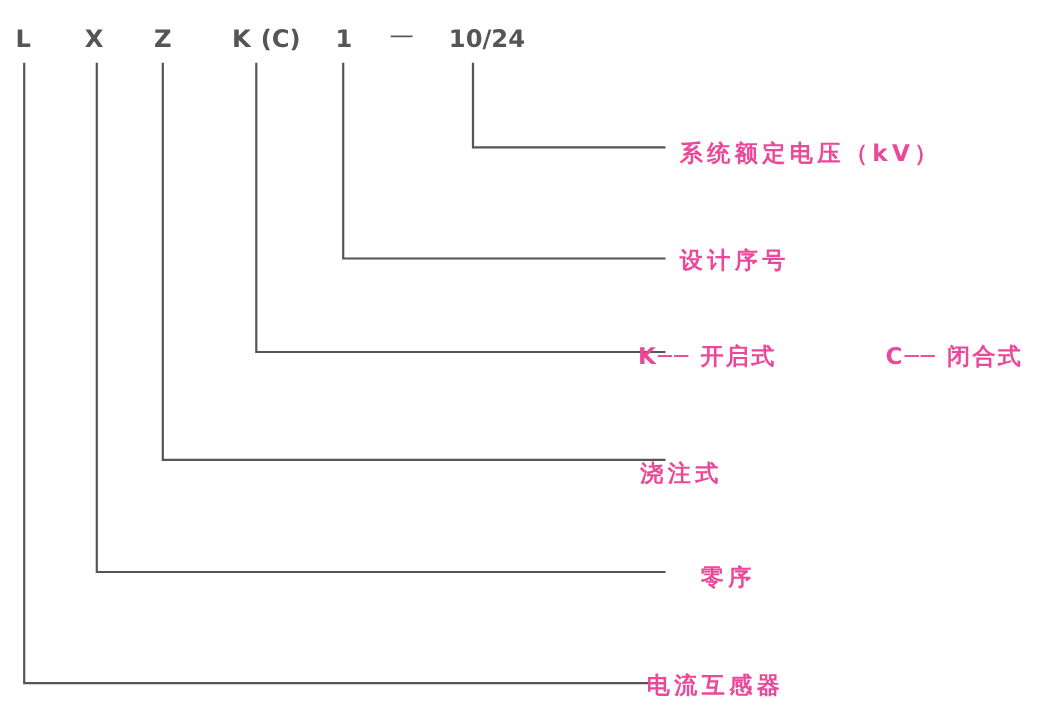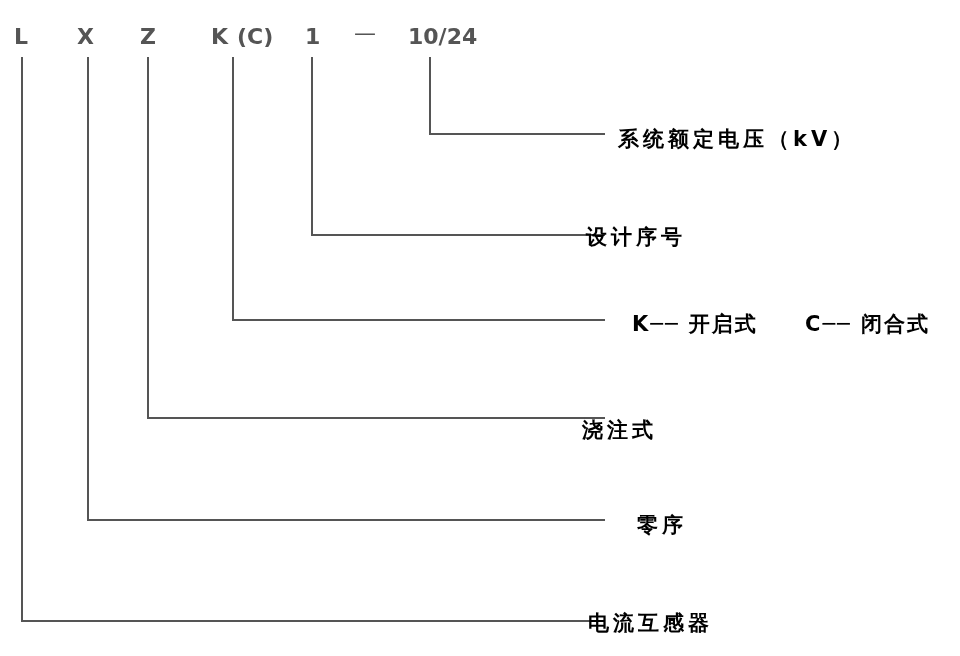--- a/index.html
+++ b/index.html
@@ -1,20 +1,20 @@
 <!DOCTYPE html>
 <html><head>
 <meta charset="utf-8">
 <style>
   html, body { margin: 0; padding: 0; background: #ffffff; }
   body { width: 960px; height: 656px; position: relative; overflow: hidden;
          font-family: "DejaVu Sans", "Liberation Sans", sans-serif; color: #555555; }
   .code-char { position: absolute; top: 24px; font-size: 22px; font-weight: bold;
                color: #555555; font-family: "DejaVu Sans", sans-serif; white-space: nowrap; }
-  .label { position: absolute; font-size: 21px; font-weight: bold; color: #000000;
+  .label { position: absolute; font-size: 21px; font-weight: bold; color: #ec4899;
            letter-spacing: 4px; white-space: nowrap; line-height: 24px; }
   svg.lines { position: absolute; left: 0; top: 0; }
 </style>
 </head>
 <body>
 
 <div>
   <span class="code-char" style="left:14px">L</span>
   <span class="code-char" style="left:77px">X</span>
   <span class="code-char" style="left:140px">Z</span>
@@ -30,18 +30,18 @@
     <polyline points="430,57 430,134 605,134"></polyline>
     <polyline points="312,57 312,235 605,235"></polyline>
     <polyline points="233,57 233,320 605,320"></polyline>
     <polyline points="148,57 148,418 605,418"></polyline>
     <polyline points="88,57 88,520 605,520"></polyline>
     <polyline points="22,57 22,621 605,621"></polyline>
   </g>
 </svg>
 
 <span class="label" style="left:618px; top:127px">系统额定电压（kV）</span>
-<span class="label" style="left:586px; top:225px">设计序号</span>
-<span class="label" style="left:632px; top:312px; letter-spacing:2px">K── 开启式</span>
+<span class="label" style="left:618px; top:225px">设计序号</span>
+<span class="label" style="left:580px; top:312px; letter-spacing:2px">K── 开启式</span>
 <span class="label" style="left:805px; top:312px; letter-spacing:2px">C── 闭合式</span>
 <span class="label" style="left:582px; top:418px">浇注式</span>
 <span class="label" style="left:637px; top:513px">零序</span>
 <span class="label" style="left:588px; top:611px">电流互感器</span>
 
 </body></html>

